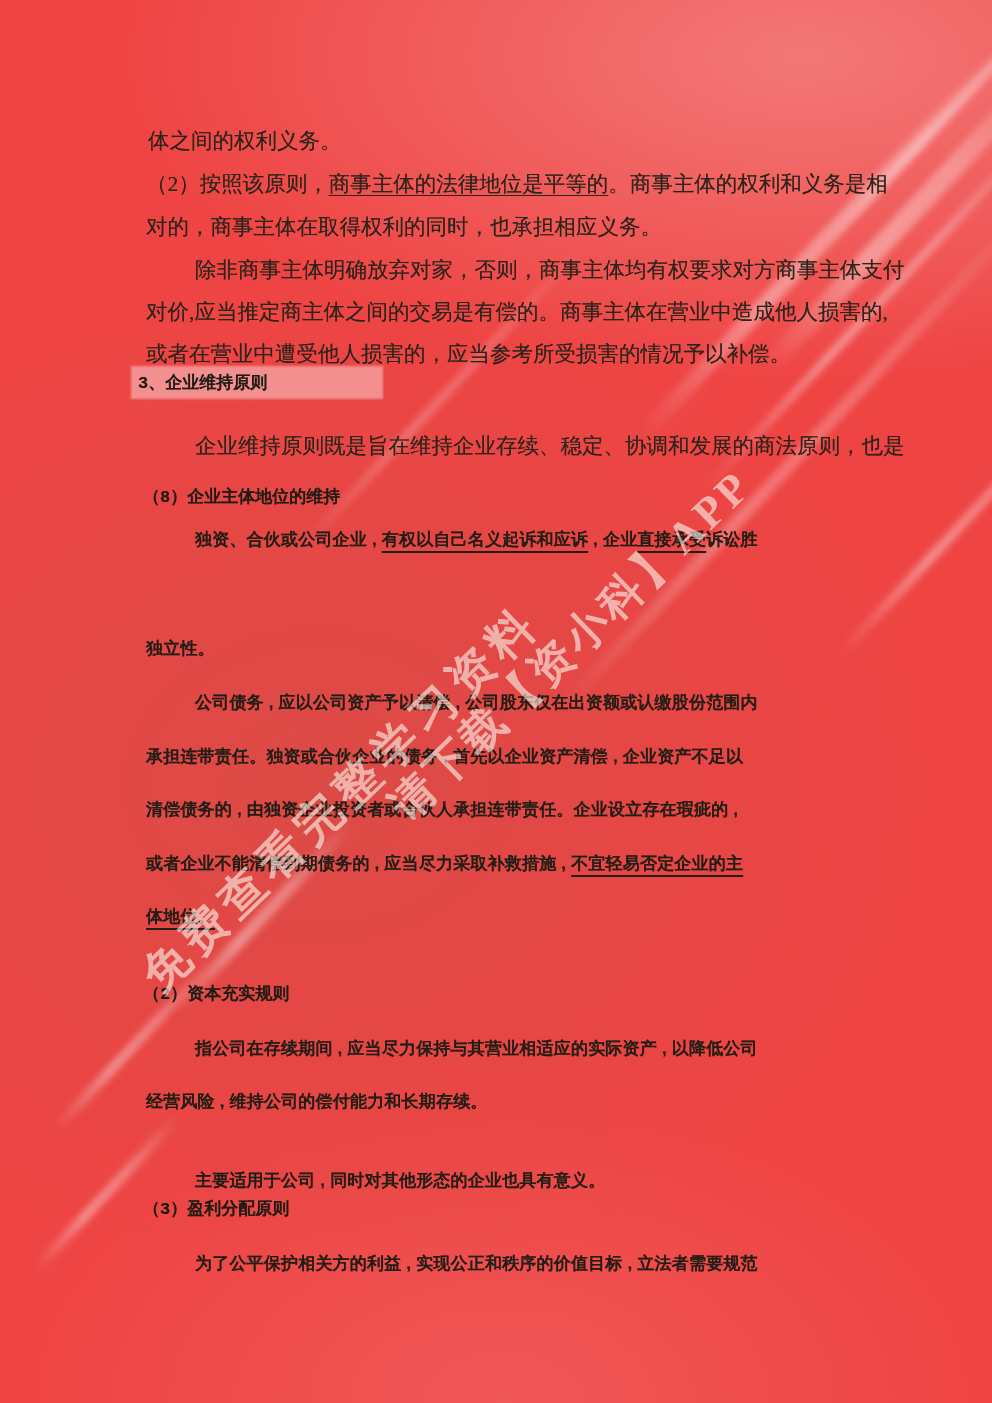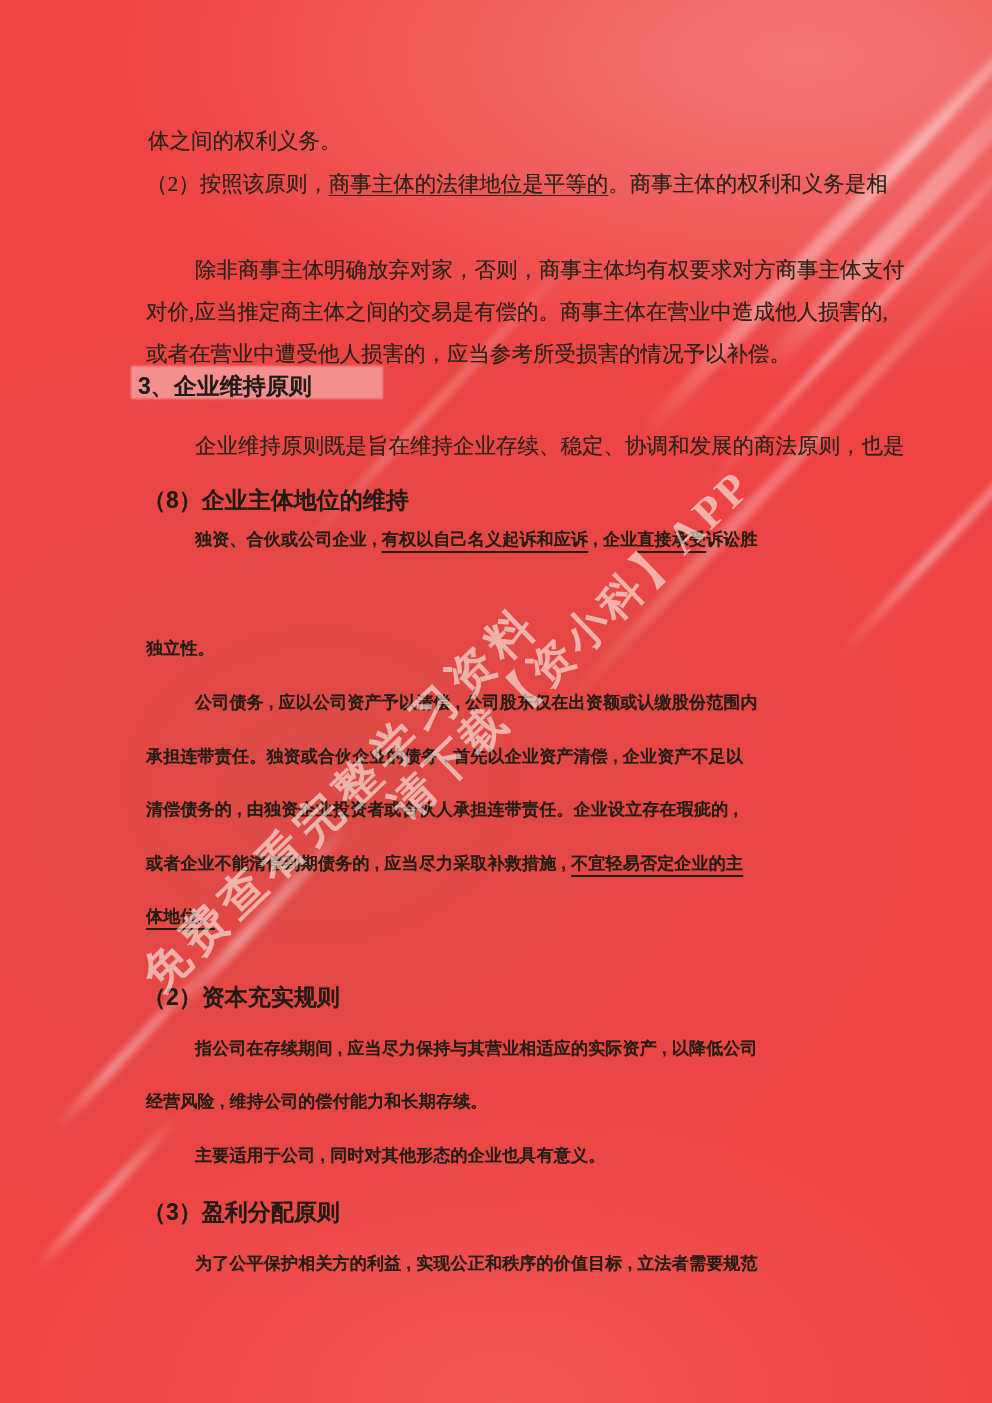--- a/index.html
+++ b/index.html
@@ -39,23 +39,23 @@
   }
   .hei {
     font-family: "Liberation Sans", "DejaVu Sans", sans-serif;
     font-weight: 700;
     font-size: 17px;
     letter-spacing: 0.2px;
     color: #221d15;
     text-shadow: 0 0 0.5px rgba(34,29,21,0.5);
   }
   .heading {
-    font-family: Liberation Sans, sans-serif;
+    font-family: Liberation Mono, monospace;
     font-weight: 700;
-    font-size: 23px;
+    font-size: 17px;
     color: #201b14;
     text-shadow: 0 0 0.5px rgba(32,27,20,0.5);
   }
   .indent { padding-left: 49px; }
   .u {
     text-decoration: underline;
     text-underline-offset: 6px;
     text-decoration-thickness: 1.7px;
     margin-top: 12px;
   }
@@ -122,20 +122,21 @@
   <div class="streak s10"></div>
 
   <div class="hl-band"></div>
 
   <div class="layer-text">
 
     <div class="line serif" style="top:126px;left:148px"><span>体之间的权利义务。</span></div>
 
     <div class="line serif" style="top:169px"><span>（2）按照该原则，</span><span class="u">商事主体的法律地位是平等的</span><span>。商事主体的权利和义务是相</span></div>
 
+    <div class="line serif" style="top:212px"><span>对的，商事主体在取得权利的同时，也承担相应义务。</span></div>
 
     <div class="line serif indent" style="top:255px"><span>除非商事主体明确放弃对家，否则，商事主体均有权要求对方商事主体支付</span></div>
 
     <div class="line serif" style="top:297px"><span>对价,应当推定商主体之间的交易是有偿的。商事主体在营业中造成他人损害的,</span></div>
 
     <div class="line serif" style="top:339px"><span>或者在营业中遭受他人损害的，应当参考所受损害的情况予以补偿。</span></div>
 
     <div class="line heading" style="top:371px;left:138px"><span>3、企业维持原则</span></div>
 
     <div class="line serif indent" style="top:431px"><span>企业维持原则既是旨在维持企业存续、稳定、协调和发展的商法原则，也是</span></div>
@@ -157,21 +158,21 @@
     <div class="line hei" style="top:852px"><span>或者企业不能清偿到期债务的 , 应当尽力采取补救措施 , </span><span class="u">不宜轻易否定企业的主</span></div>
 
     <div class="line hei" style="top:905px"><span class="u">体地位。</span></div>
 
     <div class="line heading" style="top:982px;left:143px"><span>（2）资本充实规则</span></div>
 
     <div class="line hei" style="top:1090px"><span>经营风险 , 维持公司的偿付能力和长期存续。</span></div>
 
     <div class="line hei indent" style="top:1037px"><span>指公司在存续期间 , 应当尽力保持与其营业相适应的实际资产 , 以降低公司</span></div>
 
-    <div class="line hei indent" style="top:1144px"><span>主要适用于公司 , 同时对其他形态的企业也具有意义。</span></div>
+    <div class="line hei indent" style="top:1169px"><span>主要适用于公司 , 同时对其他形态的企业也具有意义。</span></div>
 
     <div class="line heading" style="top:1197px;left:143px"><span>（3）盈利分配原则</span></div>
 
     <div class="line hei indent" style="top:1252px"><span>为了公平保护相关方的利益 , 实现公正和秩序的价值目标 , 立法者需要规范</span></div>
 
   </div>
 
   <div class="wm wm1">免费查看完整学习资料</div>
   <div class="wm wm2">请下载【资小科】APP</div>
 

